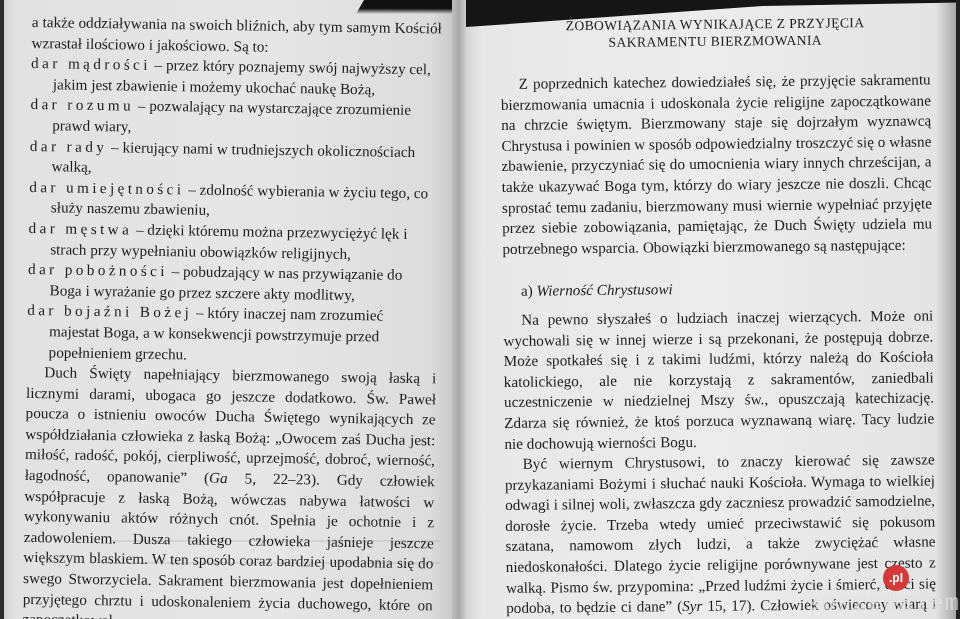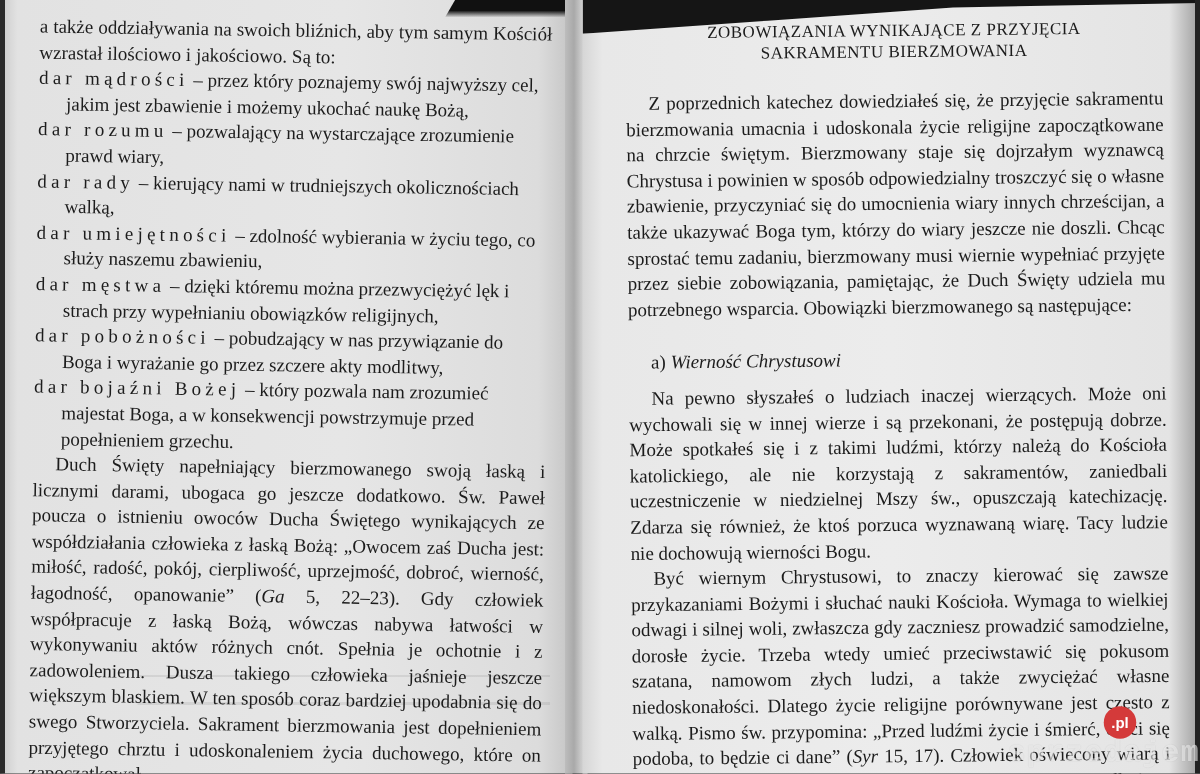--- a/index.html
+++ b/index.html
@@ -97,21 +97,21 @@
 
   <div class="text-left">
     <p>a także oddziaływania na swoich bliźnich, aby tym samym Kościół wzrastał ilościowo i jakościowo. Są to:</p>
 
     <p class="gift"><span class="name">dar mądrości</span><span> – przez który poznajemy swój najwyższy cel, jakim jest zbawienie i możemy ukochać naukę Bożą,</span></p>
     <p class="gift"><span class="name">dar rozumu</span><span> – pozwalający na wystarczające zrozumienie prawd wiary,</span></p>
     <p class="gift"><span class="name">dar rady</span><span> – kierujący nami w trudniejszych okolicznościach walką,</span></p>
     <p class="gift"><span class="name">dar umiejętności</span><span> – zdolność wybierania w życiu tego, co służy naszemu zbawieniu,</span></p>
     <p class="gift"><span class="name">dar męstwa</span><span> – dzięki któremu można przezwyciężyć lęk i strach przy wypełnianiu obowiązków religijnych,</span></p>
     <p class="gift"><span class="name">dar pobożności</span><span> – pobudzający w nas przywiązanie do Boga i wyrażanie go przez szczere akty modlitwy,</span></p>
-    <p class="gift"><span class="name">dar bojaźni Bożej</span><span> – który pozwala nam zrozumieć majestat Boga, a w konsekwencji powstrzymuje przed popełnieniem grzechu.</span></p>
+    <p class="gift"><span class="name">dar bojaźni Bożej</span><span> – który inaczej nam zrozumieć majestat Boga, a w konsekwencji powstrzymuje przed popełnieniem grzechu.</span></p>
 
     <p class="indent"><span>Duch Święty napełniający bierzmowanego swoją łaską i licznymi darami, ubogaca go jeszcze dodatkowo. Św. Paweł poucza o istnieniu owoców Ducha Świętego wynikających ze współdziałania człowieka z łaską Bożą: „Owocem zaś Ducha jest: miłość, radość, pokój, cierpliwość, uprzejmość, dobroć, wierność, łagodność, opanowanie” (</span><em>Ga</em><span> 5, 22–23). Gdy człowiek współpracuje z łaską Bożą, wówczas nabywa łatwości w wykonywaniu aktów różnych cnót. Spełnia je ochotnie i z zadowoleniem. Dusza takiego człowieka jaśnieje jeszcze większym blaskiem. W ten sposób coraz bardziej upodabnia się do swego Stworzyciela. Sakrament bierzmowania jest dopełnieniem przyjętego chrztu i udoskonaleniem życia duchowego, które on zapoczątkował.</span></p>
   </div>
 
   <div class="text-right">
     <div class="heading">
       <div>ZOBOWIĄZANIA WYNIKAJĄCE Z PRZYJĘCIA</div>
       <div>SAKRAMENTU BIERZMOWANIA</div>
     </div>
 

